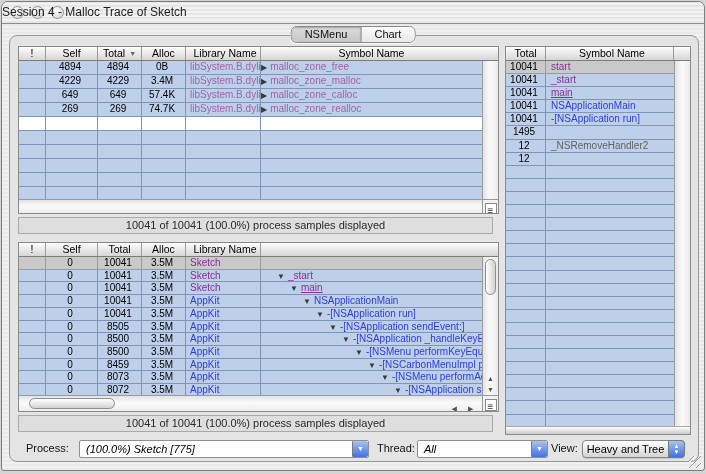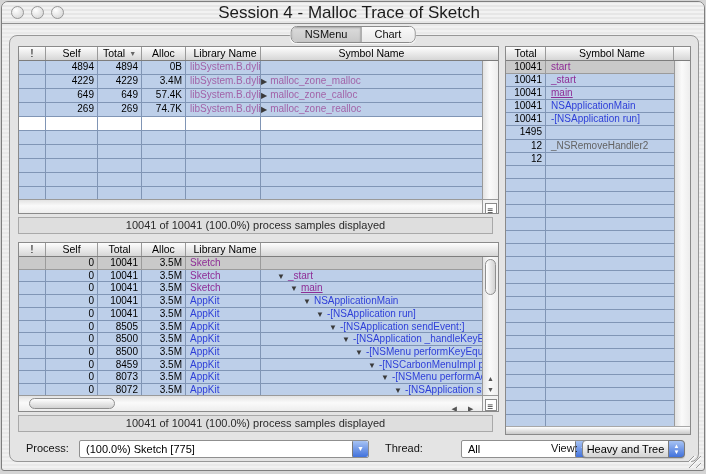--- a/index.html
+++ b/index.html
@@ -11,21 +11,21 @@
     border:1px solid #7e7e7e; border-radius:7px 7px 3px 3px; overflow:hidden;
   }
   
   .titlebar{ position:absolute; left:0; top:0; right:0; height:22px;
     background:repeating-linear-gradient(0deg,#e6e6e6 0 2px,#f2f2f2 2px 4px);
     border-bottom:1px solid #8f8f8f; }
   .tl-btn{ position:absolute; top:4px; width:13px; height:13px; border-radius:50%;
     border:1px solid #979797; background:radial-gradient(circle at 35% 30%, #ffffff, #cfcfcf); }
   .tl-close{ left:9px; } .tl-min{ left:29px; } .tl-zoom{ left:49px; }
   .title{ position:absolute; left:0; right:8px; top:0; height:22px; line-height:21px;
-    text-align:center; font-size:17px; color:#1c1c1c; }
+    font-size:12px; color:#1c1c1c; }
 
   
   .contentbox{ position:absolute; left:7px; top:33px; width:690px; height:427px;
     background:#e4e4e4; border:1px solid #979797; border-radius:8px; }
   .tabs{ position:absolute; left:50%; transform:translateX(-50%); top:24px; height:17px;
     display:flex; border:1px solid #8a8a8a; border-radius:6px; overflow:hidden; z-index:5;
     background:#f4f4f4; box-shadow:0 1px 1px rgba(255,255,255,.8); }
   .tab{ padding:0 13px; font-size:11px; line-height:15px; color:#111; background:linear-gradient(#fafafa,#e9e9e9); }
   .tab.selected{ background:linear-gradient(#dcdcdc,#c8c8c8); box-shadow:inset 0 1px 2px rgba(0,0,0,.25); }
   .tab + .tab{ border-left:1px solid #8a8a8a; }
@@ -48,21 +48,21 @@
   .pane-right .tbody{ bottom:8px; }
 
   .trow{ display:flex; height:14px; background:#bdcfe9; border-bottom:1px solid #8095b5; }
   .brow{ height:12.72px; }
   .rrow{ height:13.1px; }
   .row-white{ background:#ffffff; }
   .trow.sel{ background:#c9c9c9; border-bottom:1px solid #9b9b9b; }
   .cell{ font-size:10px; line-height:12px; overflow:hidden; white-space:nowrap;
     border-right:1px solid #8095b5; color:#000; }
   .trow.sel .cell{ border-right-color:#9b9b9b; }
-  .num{ text-align:right; padding-right:3px; }
+  .num{ text-align:center; padding-right:3px; }
   .c-bang{ width:27px; } .c-self{ width:52px; } .c-total{ width:44px; }
   .c-alloc{ width:44px; } .c-lib{ width:75px; padding-left:4px; }
   .c-sym{ flex:1; border-right:none; }
   .r-total{ width:40px; } .r-sym{ flex:1; border-right:none; padding-left:5px; }
   .tri{ color:#3a3a3a; font-size:8px; margin-right:3px; }
   .t-mauve{ color:#a263a8; } .t-purple{ color:#8e2d96; } .t-blue{ color:#2e3fd8; }
   .t-gray{ color:#636363; } .t-lavender{ color:#9b7fd6; }
   .u{ text-decoration:underline; }
   .symname{ overflow:hidden; white-space:nowrap; }
 
@@ -93,24 +93,24 @@
 
   
   .statusbar{ position:absolute; left:16px; width:475px; height:17px;
     border:1px solid #a9a9a9; background:#dedede; text-align:center;
     font-size:11px; line-height:15px; color:#2a2a2a; }
   .status-top{ top:215px; } .status-bottom{ top:413px; }
 
   
   .footer{ position:absolute; left:7px; top:437px; width:690px; height:22px; }
   .flabel{ position:absolute; top:3px; font-size:11px; color:#111; }
-  .lbl-process{ left:17px; } .lbl-thread{ left:376px; } .lbl-view{ left:542px; }
+  .lbl-process{ left:17px; } .lbl-thread{ left:368px; } .lbl-view{ left:542px; }
   .combo{ position:absolute; top:1px; height:18px; border:1px solid #8f8f8f; background:#fff;
-    font-size:11px; line-height:16px; padding-left:6px; color:#000; border-radius:2px; }
-  .combo-process{ left:70px; width:290px; } .combo-thread{ left:408px; width:131px;margin-left:44px; }
+    font-size:11px; line-height:16px; padding-left:6px; color:#000; border-radius:2px;font-style:italic; }
+  .combo-process{ left:70px; width:290px; } .combo-thread{ left:408px; width:131px; }
   .combo-btn{ position:absolute; right:0; top:0; width:16px; height:16px;
     background:linear-gradient(#a7c3f4,#4272dc); border-left:1px solid #7a7a7a;
     border-radius:1px 2px 2px 1px; color:#fff; font-size:7px; line-height:16px; text-align:center; }
   .popup{ position:absolute; left:573px; top:1px; width:103px; height:18px;
     border:1px solid #878787; border-radius:4px; background:linear-gradient(#ffffff,#d4d4d4);
     font-size:11px; line-height:16px; text-align:center; padding-right:16px; color:#000;
     box-shadow:0 1px 1px rgba(0,0,0,.15); }
   .popup-cap{ position:absolute; right:-1px; top:-1px; width:17px; height:18px;
     background:linear-gradient(#a7c3f4,#4272dc); border:1px solid #7a7a7a;
     border-radius:0 4px 4px 0; color:#fff; display:flex; flex-direction:column;
@@ -148,20 +148,21 @@
       <div class="hcell c-sym">Symbol Name</div>
       <div class="hcell hcap"></div>
     </div>
     <div class="tbody" id="top-body">
         <div class="trow">
           <div class="cell c-bang"></div>
           <div class="cell c-self num">4894</div>
           <div class="cell c-total num">4894</div>
           <div class="cell c-alloc num">0B</div>
           <div class="cell c-lib t-mauve">libSystem.B.dylib</div>
+          <div class="cell c-sym"><span class="tri">▶</span><span class="symname t-mauve">malloc_zone_free</span></div>
         </div>
         <div class="trow">
           <div class="cell c-bang"></div>
           <div class="cell c-self num">4229</div>
           <div class="cell c-total num">4229</div>
           <div class="cell c-alloc num">3.4M</div>
           <div class="cell c-lib t-mauve">libSystem.B.dylib</div>
           <div class="cell c-sym"><span class="tri">▶</span><span class="symname t-mauve">malloc_zone_malloc</span></div>
         </div>
         <div class="trow">

